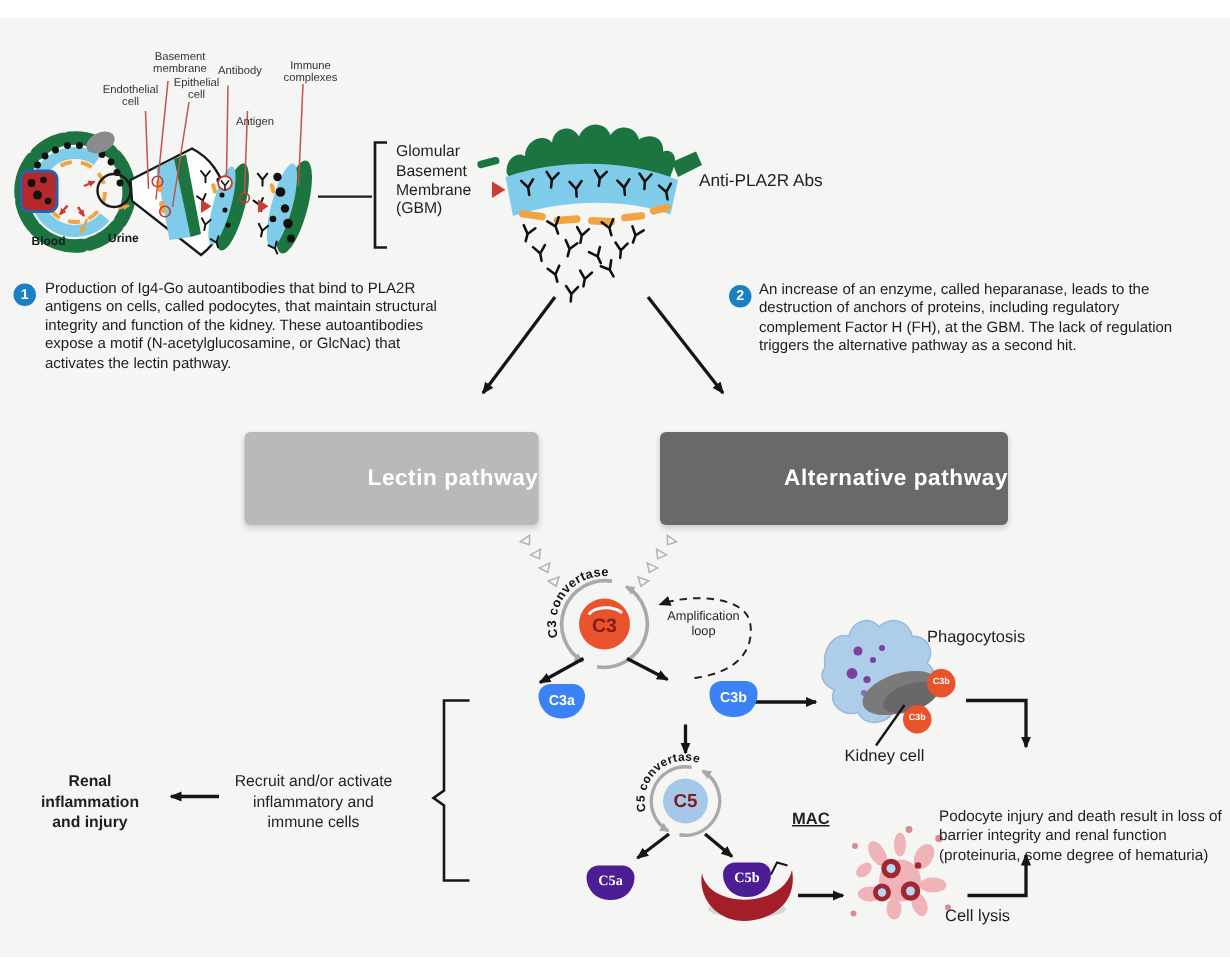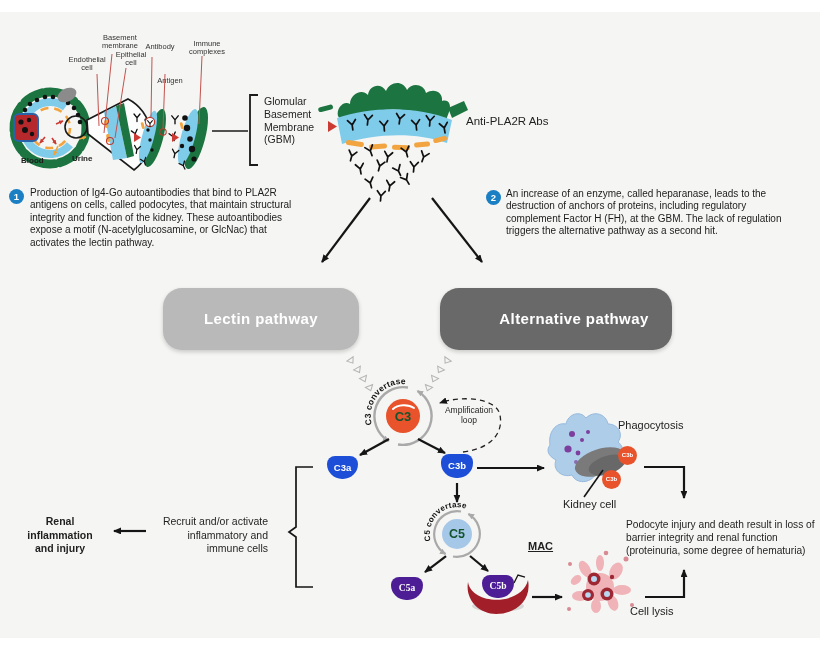--- a/index.html
+++ b/index.html
@@ -6,28 +6,28 @@
   #stage{position:relative;width:820px;height:646px;background:#f5f5f3;overflow:hidden;
          font-family:"Liberation Sans",sans-serif;color:#1f1f1f;}
   .strip{position:absolute;left:0;width:820px;background:#ffffff;}
   svg.art{position:absolute;left:0;top:0;}
   .lbl{position:absolute;line-height:1.2;}
   .micro{font-size:7.5px;line-height:1.12;text-align:center;color:#333;}
   .tiny{font-size:8px;font-weight:600;color:#1a1a1a;}
   .notebadge{position:absolute;width:15px;height:15px;border-radius:50%;background:#1b7fc4;
              color:#fff;font-size:9.5px;font-weight:700;text-align:center;line-height:15px;}
   .notetext{font-size:10px;line-height:1.24;color:#1c1c1c;}
-  .pathbtn{position:absolute;width:196px;height:62px;border-radius:19px;color:#fff;
-           font-size:15px;font-weight:700;letter-spacing:.4px;text-align:center;line-height:62px;
+  .pathbtn{position:absolute;width:196px;height:62px;border-radius:4px;color:#fff;
+           font-size:15px;font-weight:700;letter-spacing:.4px;text-align:right;line-height:62px;
            box-shadow:0 2px 4px rgba(0,0,0,.18);}
   .badge{position:absolute;color:#fff;font-weight:700;text-align:center;
          border-radius:8px 8px 15px 15px;}
-  .badge.orange{background:#1d4ed8;}
+  .badge.orange{background:#3b82f6;margin-left:32px;}
   .badge.blue{background:#4c1d95;font-family:Liberation Serif, serif;}
-  .coreLbl{position:absolute;color:#14532d;font-weight:700;text-align:center;}
+  .coreLbl{position:absolute;color:#7f1d1d;font-weight:700;text-align:center;}
   .c3btag{position:absolute;width:19px;height:19px;border-radius:50%;background:#e8532b;
           color:#fff;font-size:6px;font-weight:700;text-align:center;line-height:19px;}
   .cap{font-size:11px;color:#1c1c1c;padding-left:14px;}
   .bold{font-weight:700;}
   .ctr{text-align:center;}
 </style>
 </head>
 <body>
 
 <div id="stage">
@@ -333,16 +333,16 @@
   <div class="coreLbl" style="left:440px;top:527px;width:34px;font-size:12.5px;">C5</div>
   <div class="badge blue" style="left:391px;top:577px;width:32px;height:23px;font-size:9.5px;line-height:23px;">C5a</div>
   <div class="badge blue" style="left:482px;top:575px;width:32px;height:23px;font-size:9.5px;line-height:23px;">C5b</div>
   <div class="lbl bold" style="left:528px;top:540px;width:36px;font-size:11px;text-decoration:underline;">MAC</div>
   <div class="c3btag" style="left:618px;top:446px;">C3b</div>
   <div class="c3btag" style="left:602px;top:470px;">C3b</div>
 
   <div class="lbl cap" style="left:604px;top:419px;width:84px;">Phagocytosis</div>
   <div class="lbl cap" style="left:549px;top:498px;width:70px;">Kidney cell</div>
   <div class="lbl cap" style="left:616px;top:605px;width:64px;">Cell lysis</div>
-  <div class="lbl" style="left:626px;top:518px;width:194px;font-size:10.2px;line-height:1.28;">Podocyte injury and death result in loss of barrier integrity and renal function (proteinuria, some degree of hematuria)</div>
-  <div class="lbl ctr" style="left:150px;top:515px;width:118px;font-size:10.5px;line-height:1.3;text-align:right;">Recruit and/or activate inflammatory and immune cells</div>
+  <div class="lbl" style="left:626px;top:538px;width:194px;font-size:10.2px;line-height:1.28;">Podocyte injury and death result in loss of barrier integrity and renal function (proteinuria, some degree of hematuria)</div>
+  <div class="lbl ctr" style="left:150px;top:515px;width:118px;font-size:10.5px;line-height:1.3;">Recruit and/or activate inflammatory and immune cells</div>
   <div class="lbl ctr bold" style="left:20px;top:515px;width:80px;font-size:10.5px;line-height:1.3;text-align:center;">Renal inflammation and injury</div>
 </div>
 
 </body></html>

